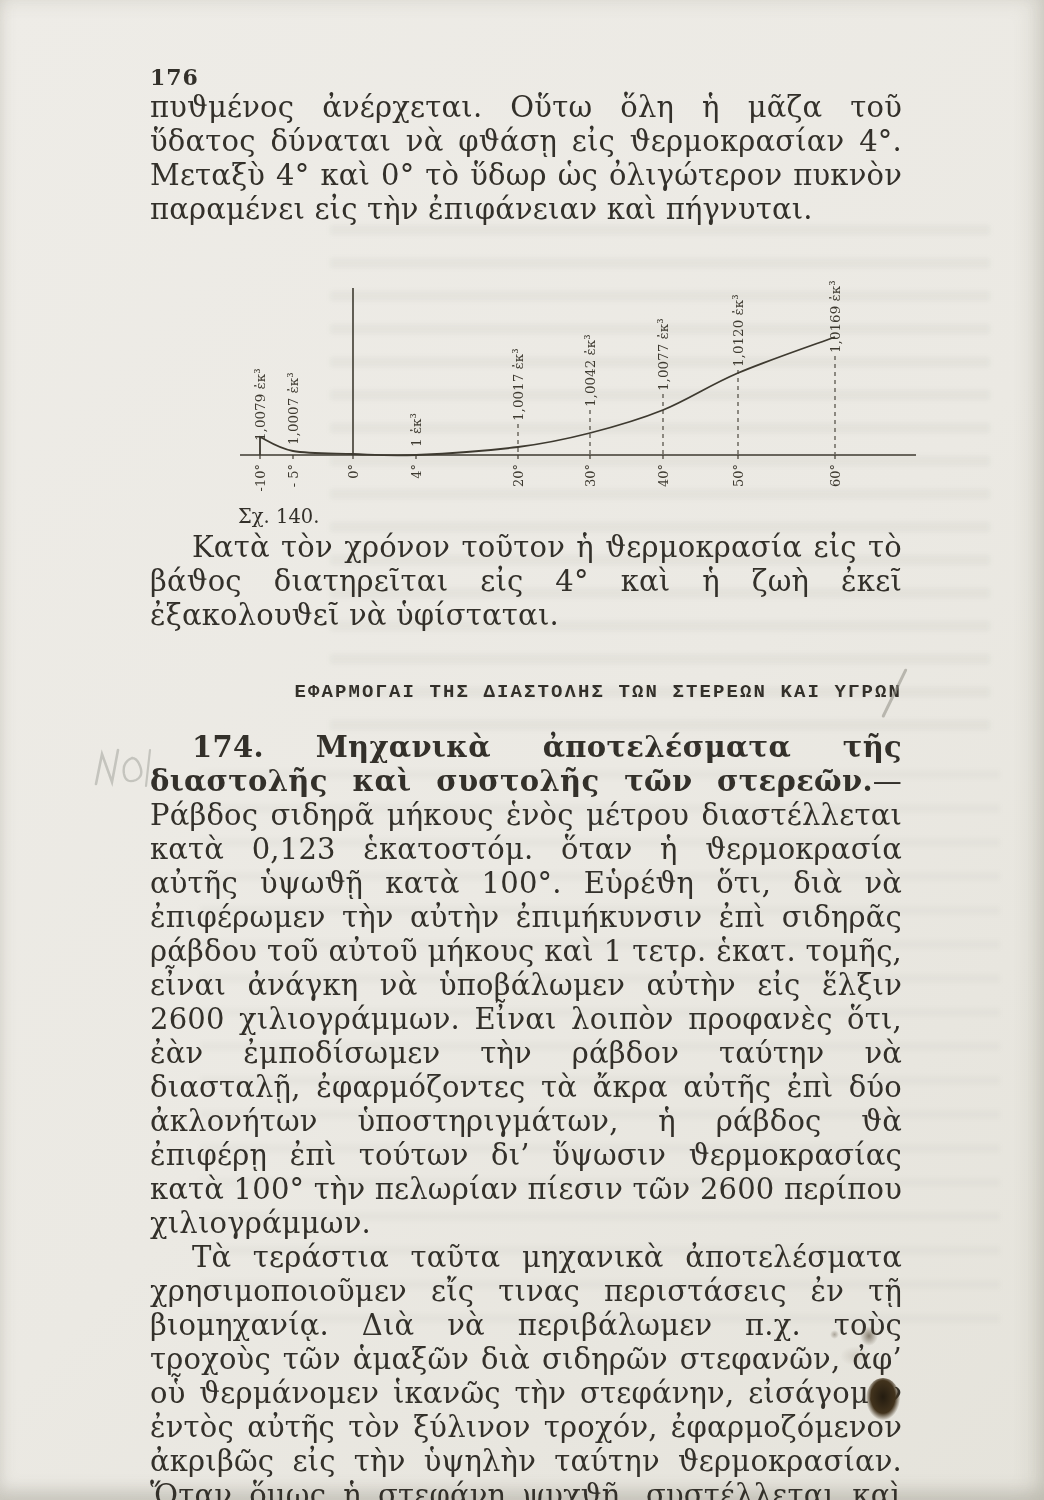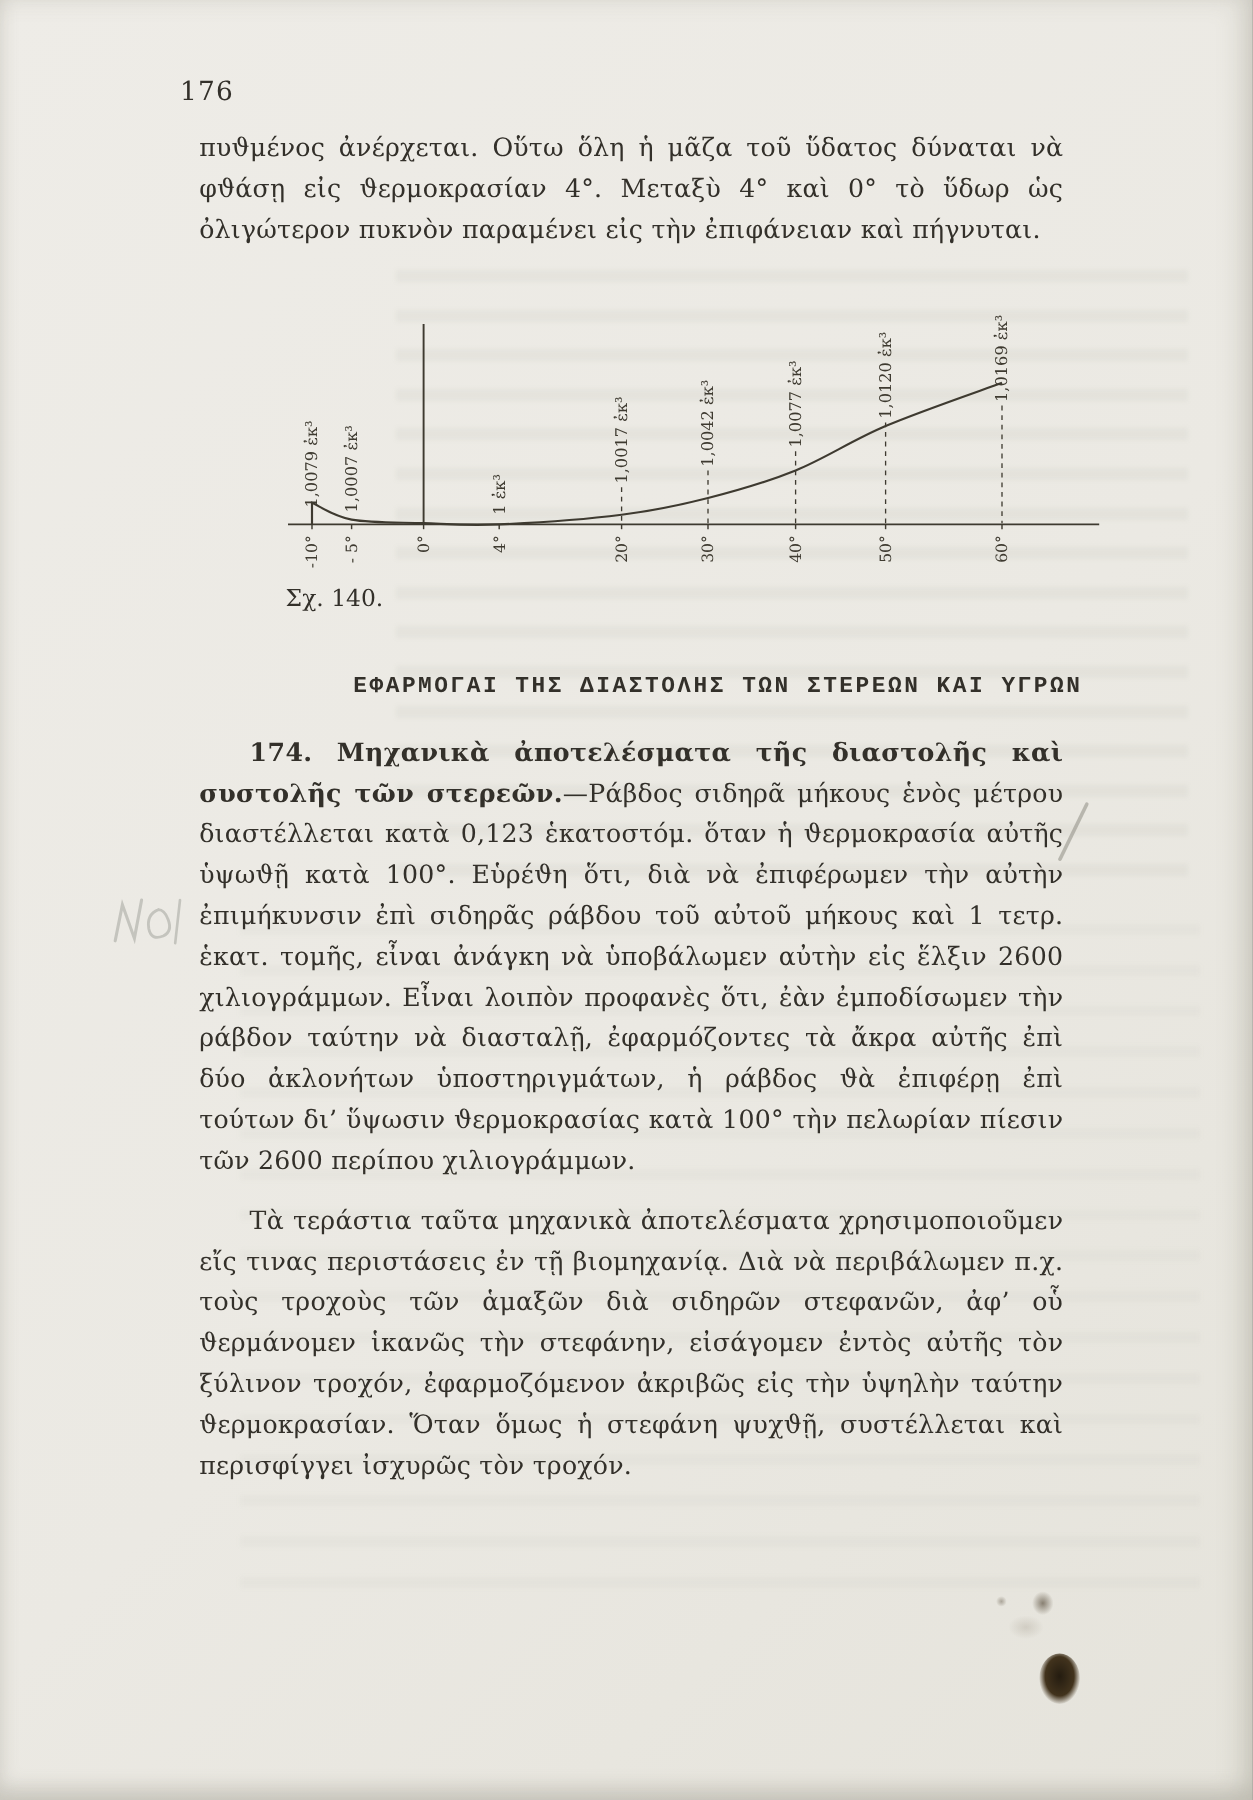--- a/index.html
+++ b/index.html
@@ -4,22 +4,22 @@
 <style>
   html,body{margin:0;padding:0;background:#8d8c88;}
   .scan{
     position:relative;width:1044px;height:1500px;overflow:hidden;
     background:linear-gradient(135deg,#eeece7 0%,#ebe9e3 55%,#e5e3db 100%);
     color:#33302a;
     font-family:"DejaVu Serif","Liberation Serif",serif;
     box-shadow:inset 0 -10px 16px rgba(115,110,95,.22), inset -12px 0 20px rgba(115,110,95,.14);
   }
   .content{position:absolute;left:150px;top:64px;width:752px;z-index:2;}
-  .page-number{font-size:22px;line-height:26px;letter-spacing:1px;}
-  p.body{font-size:21px;line-height:34px;text-align:justify;margin:16px;text-indent:42px;letter-spacing:.2px;}
+  .page-number{font-size:22px;line-height:26px;letter-spacing:1px;font-weight:bold;}
+  p.body{font-size:29px;line-height:34px;text-align:justify;margin:0;text-indent:42px;letter-spacing:.2px;}
   p.noindent{text-indent:0;}
   .p1{margin-top:48px;}
   .p2{margin-top:34px;}
   figure{margin:44px 0 0 0;padding:0;}
   #curve-svg{display:block;margin-left:88px;overflow:visible;}
   figcaption{font-size:19.5px;line-height:26px;text-align:left;width:680px;margin-left:88px;padding-right:120px;box-sizing:border-box;margin-top:4px;}
   h2.apps{
     font-family:Liberation Mono, monospace;
     font-size:19px;font-weight:bold;letter-spacing:2.1px;
     margin:46px 0 24px 0;line-height:28px;white-space:nowrap;text-align:right;
@@ -95,20 +95,21 @@
           <text x="182.5" y="194" class="ctick" transform="rotate(-90 182.5 194)" text-anchor="end">4°</text>
           <text x="284.5" y="194" class="ctick" transform="rotate(-90 284.5 194)" text-anchor="end">20°</text>
           <text x="356.5" y="194" class="ctick" transform="rotate(-90 356.5 194)" text-anchor="end">30°</text>
           <text x="429.5" y="194" class="ctick" transform="rotate(-90 429.5 194)" text-anchor="end">40°</text>
           <text x="504.5" y="194" class="ctick" transform="rotate(-90 504.5 194)" text-anchor="end">50°</text>
           <text x="601.5" y="194" class="ctick" transform="rotate(-90 601.5 194)" text-anchor="end">60°</text>
         </svg>
       <figcaption>Σχ. 140.</figcaption>
     </figure>
 
+    <p class="body p2">Κατὰ τὸν χρόνον τοῦτον ἡ ϑερμοκρασία εἰς τὸ βάϑος διατηρεῖται εἰς 4° καὶ ἡ ζωὴ ἐκεῖ ἐξακολουϑεῖ νὰ ὑφίσταται.</p>
 
 
     <h2 class="apps">ΕΦΑΡΜΟΓΑΙ ΤΗΣ ΔΙΑΣΤΟΛΗΣ ΤΩΝ ΣΤΕΡΕΩΝ ΚΑΙ ΥΓΡΩΝ</h2>
 
     <p class="body p174"><b class="sect-title">174. Μηχανικὰ ἀποτελέσματα τῆς διαστολῆς καὶ συστολῆς τῶν στερεῶν.</b><span>—Ράβδος σιδηρᾶ μήκους ἑνὸς μέτρου διαστέλλεται κατὰ 0,123 ἑκατοστόμ. ὅταν ἡ ϑερμοκρασία αὐτῆς ὑψωϑῇ κατὰ 100°. Εὑρέϑη ὅτι, διὰ νὰ ἐπιφέρωμεν τὴν αὐτὴν ἐπιμήκυνσιν ἐπὶ σιδηρᾶς ράβδου τοῦ αὐτοῦ μήκους καὶ 1 τετρ. ἑκατ. τομῆς, εἶναι ἀνάγκη νὰ ὑποβάλωμεν αὐτὴν εἰς ἕλξιν 2600 χιλιογράμμων. Εἶναι λοιπὸν προφανὲς ὅτι, ἐὰν ἐμποδίσωμεν τὴν ράβδον ταύτην νὰ διασταλῇ, ἐφαρμόζοντες τὰ ἄκρα αὐτῆς ἐπὶ δύο ἀκλονήτων ὑποστηριγμάτων, ἡ ράβδος ϑὰ ἐπιφέρῃ ἐπὶ τούτων δι’ ὕψωσιν ϑερμοκρασίας κατὰ 100° τὴν πελωρίαν πίεσιν τῶν 2600 περίπου χιλιογράμμων.</span></p>
 
     <p class="body plast">Τὰ τεράστια ταῦτα μηχανικὰ ἀποτελέσματα χρησιμοποιοῦμεν εἴς τινας περιστάσεις ἐν τῇ βιομηχανίᾳ. Διὰ νὰ περιβάλωμεν π.χ. τοὺς τροχοὺς τῶν ἁμαξῶν διὰ σιδηρῶν στεφανῶν, ἀφ’ οὗ ϑερμάνομεν ἱκανῶς τὴν στεφάνην, εἰσάγομεν ἐντὸς αὐτῆς τὸν ξύλινον τροχόν, ἐφαρμοζόμενον ἀκριβῶς εἰς τὴν ὑψηλὴν ταύτην ϑερμοκρασίαν. Ὅταν ὅμως ἡ στεφάνη ψυχϑῇ, συστέλλεται καὶ περισφίγγει ἰσχυρῶς τὸν τροχόν.</p>
 
   </div>
 

